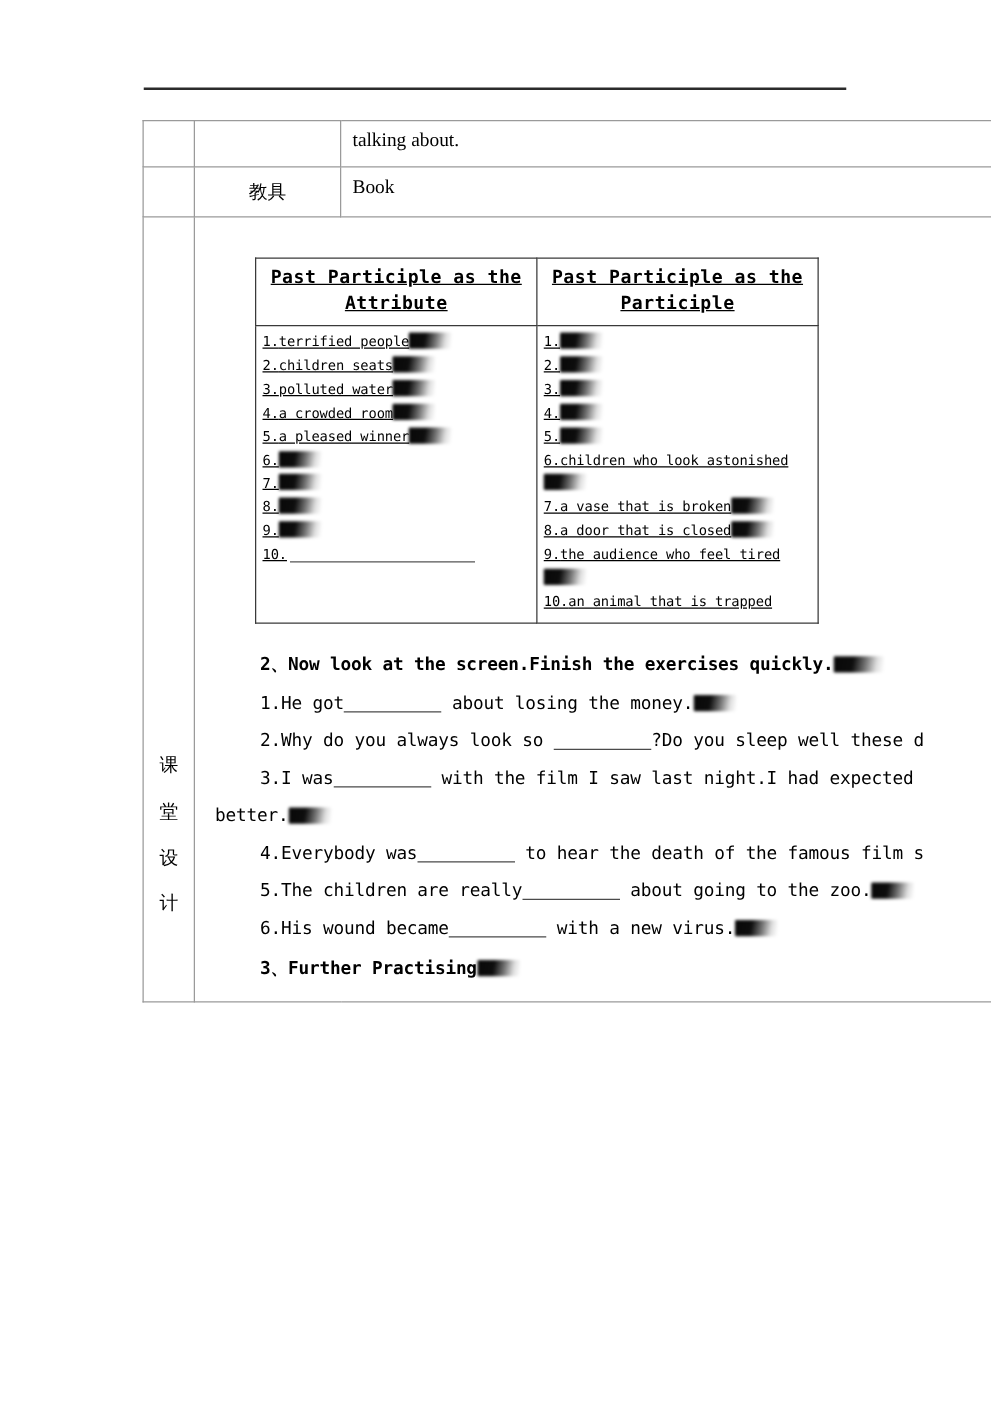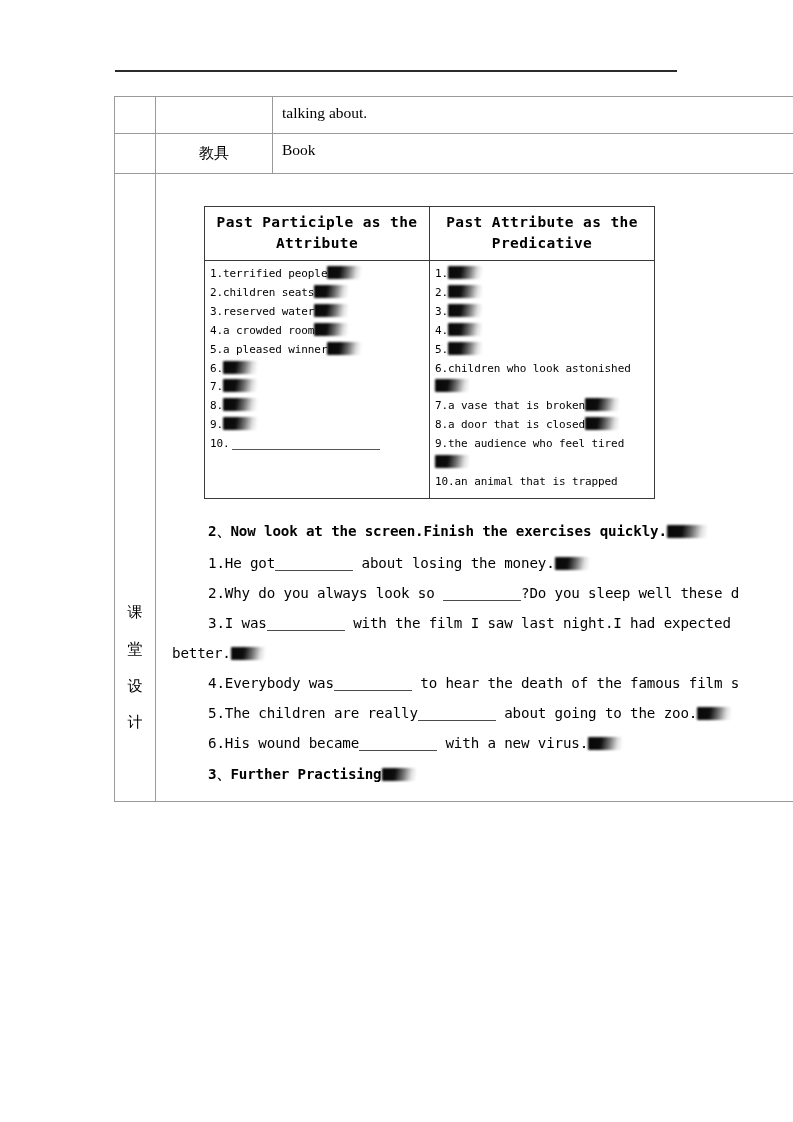--- a/index.html
+++ b/index.html
@@ -81,20 +81,21 @@
     padding: 14px 0 10px 8px;
     position: relative;
   }
 
   
   .inner-table {
     border-collapse: collapse;
     table-layout: fixed;
     margin: 18px 0 16px 40px;
     width: 451px;
+    text-decoration: underline;
   }
   .inner-table td {
     border: 1px solid #3a3a3a;
     vertical-align: top;
     padding: 0;
   }
   .inner-col { width: 225px; }
   .inner-head {
     font-family: "DejaVu Sans Mono", monospace;
     font-weight: bold;
@@ -213,29 +214,29 @@
               <colgroup>
                 <col class="inner-col">
                 <col class="inner-col">
               </colgroup>
               <tbody>
                 <tr>
                   <td>
                     <div class="inner-head">Past Participle as the Attribute</div>
                   </td>
                   <td>
-                    <div class="inner-head">Past Attribute as the Predicative</div>
+                    <div class="inner-head">Past Participle as the Participle</div>
                   </td>
                 </tr>
                 <tr>
                   <td>
                     <div class="inner-body" id="attr-list">
                         <div class="li"><span class="num">1.</span><span>terrified people</span><span class="redact w-md"></span></div>
                         <div class="li"><span class="num">2.</span><span>children seats</span><span class="redact w-md"></span></div>
-                        <div class="li"><span class="num">3.</span><span>reserved water</span><span class="redact w-md"></span></div>
+                        <div class="li"><span class="num">3.</span><span>polluted water</span><span class="redact w-md"></span></div>
                         <div class="li"><span class="num">4.</span><span>a crowded room</span><span class="redact w-md"></span></div>
                         <div class="li"><span class="num">5.</span><span>a pleased winner</span><span class="redact w-md"></span></div>
                         <div class="li"><span class="num">6.</span><span></span><span class="redact w-md"></span></div>
                         <div class="li"><span class="num">7.</span><span></span><span class="redact w-md"></span></div>
                         <div class="li"><span class="num">8.</span><span></span><span class="redact w-md"></span></div>
                         <div class="li"><span class="num">9.</span><span></span><span class="redact w-md"></span></div>
                         <div class="li"><span class="num">10.</span><span></span><span class="blankline"></span></div>
                       </div>
                   </td>
                   <td>

